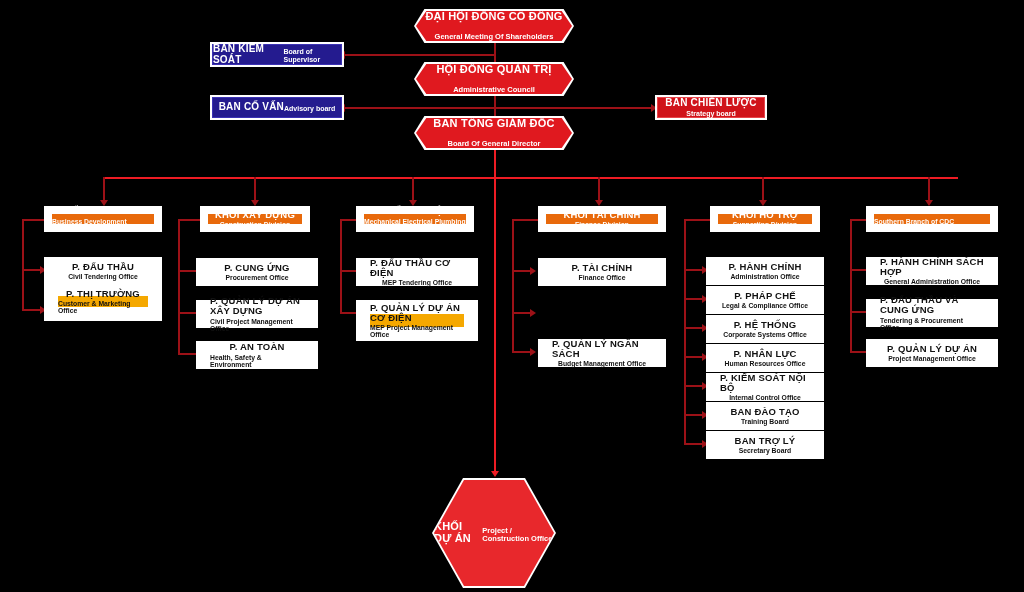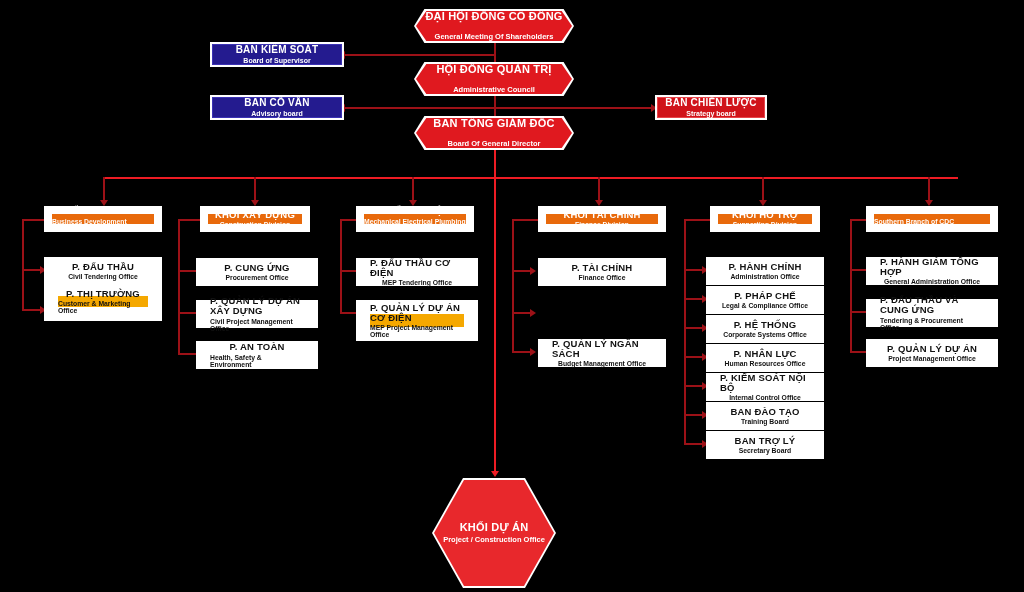--- a/index.html
+++ b/index.html
@@ -35,21 +35,21 @@
   
   .bluebox {
     position: absolute;
     background: #ffffff;
     padding: 2px;
   }
   .bluebox-inner {
     width: 100%; height: 100%;
     background: #241b8f;
     border: 1px solid #3b31b5;
-    display: flex; flex-direction: column; align-items: center; justify-content: center;
+    display: flex; flex-direction: row; align-items: center; justify-content: center;
     color: #ffffff;
   }
   .bluebox-inner .t-vi { font-size: 10px; }
   .bluebox-inner .t-en { font-size: 7px; margin-top: 2px; }
 
   
   .redbox { position: absolute; background: #ffffff; padding: 2px; }
   .redbox-inner {
     width: 100%; height: 100%;
     background: #d0131a;
@@ -81,21 +81,21 @@
   }
   .offbox-inner .t-vi { font-size: 9.5px; }
   .offbox-inner .t-en { font-size: 6.8px; margin-top: 1.5px; }
 
   
   .hexwrap { position: absolute; background:#ffffff;
     clip-path: polygon(25% 0%, 75% 0%, 100% 50%, 75% 100%, 25% 100%, 0% 50%); }
   .hexinner { position:absolute; left:2px; top:2px; right:2px; bottom:2px;
     background: #e8282c;
     clip-path: polygon(25% 0%, 75% 0%, 100% 50%, 75% 100%, 25% 100%, 0% 50%);
-    display:flex; flex-direction:column; align-items:center; justify-content:center;
+    display:flex; flex-direction:row; align-items:center; justify-content:center;
     color:#ffffff; }
   .hexinner .t-vi { font-size: 11px; }
   .hexinner .t-en { font-size: 7.5px; margin-top: 3px; }
 
   
   .ln { position: absolute; }
   .ln.h { height: 2px; }
   .ln.v { width: 2px; }
   .c-bright { background: #ee1c24; }
   .c-dark   { background: #9c1117; }
@@ -386,21 +386,21 @@
   </div>
 
   <div class="divbox" style="left:866px; top:206px; width:132px; height:26px;">
     <div class="divbox-inner">
       <div class="t-vi">CHI NHÁNH MIỀN NAM</div>
       <div class="t-en">Southern Branch of CDC Construction</div>
     </div>
   </div>
   <div class="offbox" style="left:866px; top:257px; width:132px; height:25px;">
     <div class="offbox-inner">
-      <div class="t-vi">P. HÀNH GIÁM TỔNG HỢP</div>
+      <div class="t-vi">P. HÀNH CHÍNH SÁCH HỢP</div>
       <div class="t-en">General Administration Office</div>
     </div>
   </div>
   <div class="offbox" style="left:866px; top:299px; width:132px; height:25px;">
     <div class="offbox-inner">
       <div class="t-vi">P. ĐẤU THẦU VÀ CUNG ỨNG</div>
       <div class="t-en">Tendering &amp; Procurement Office</div>
     </div>
   </div>
   <div class="offbox" style="left:866px; top:339px; width:132px; height:25px;">

